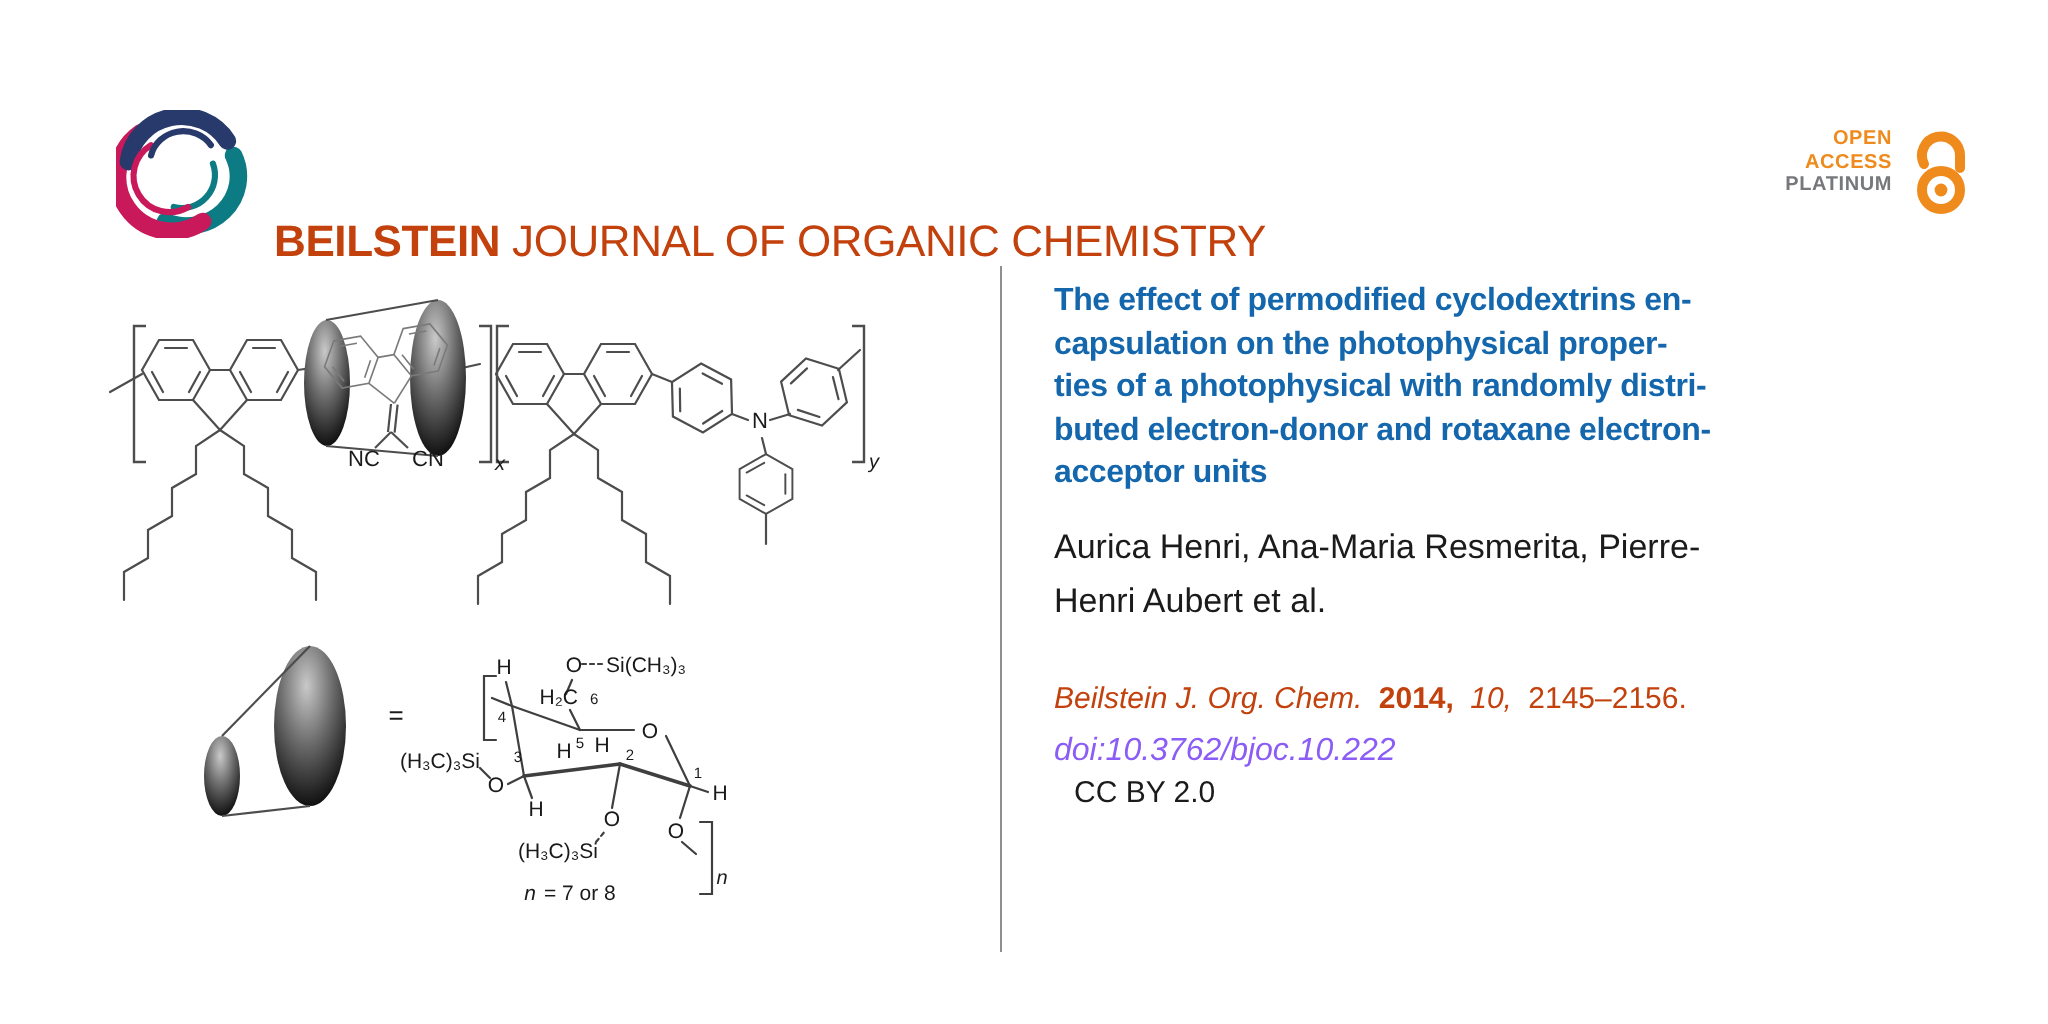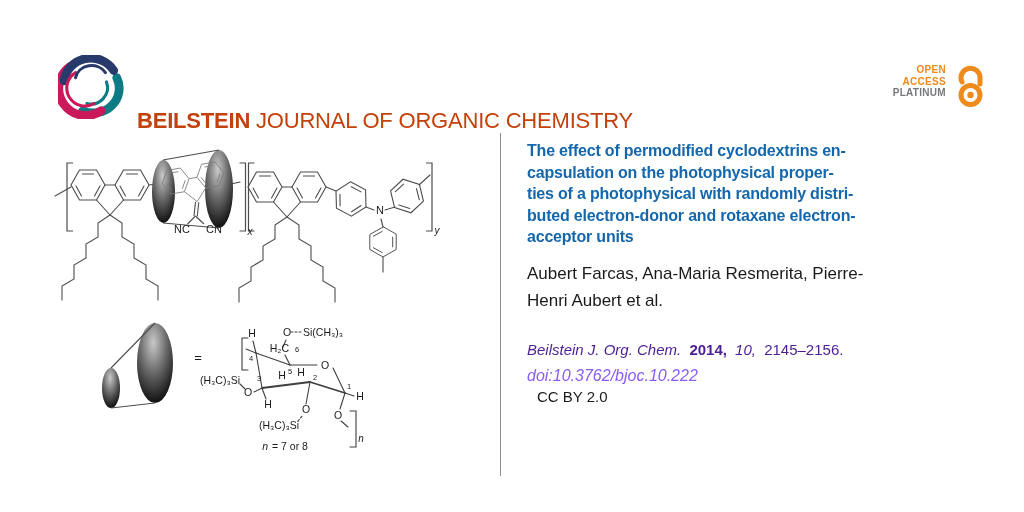--- a/index.html
+++ b/index.html
@@ -12,21 +12,21 @@
   .oa-text{right:78px;top:64px;text-align:right;font-size:10px;font-weight:bold;line-height:11.5px;letter-spacing:0.3px;}
   .oa-text .orange{color:#ef8a1c;}
   .oa-text .gray{color:#77787b;}
   
   .divider{left:500px;top:133px;width:1px;height:343px;background:#8f8f8f;}
   .title{left:527px;top:140px;width:485px;font-size:16px;font-weight:bold;color:#1467ac;
          line-height:21.5px;letter-spacing:-0.2px;}
   .title div{white-space:nowrap;}
   .authors{left:527px;top:260px;font-size:17px;color:#1b1b1b;line-height:27px;}
   .authors div{white-space:nowrap;}
-  .citation{left:527px;top:341px;font-size:15px;color:#4c1d95;white-space:nowrap;}
+  .citation{left:527px;top:341px;font-size:15px;color:#c2410c;white-space:nowrap;}
   .citation .it{font-style:italic;margin-right:4px;}
   .citation .bd{font-weight:bold;margin-right:4px;}
   .citation .pg{margin-right:0;}
   .doi{left:527px;top:367px;font-size:16px;color:#8b5cf6;white-space:nowrap;font-style:italic;}
   .license{left:527px;top:388px;font-size:15px;color:#1b1b1b;white-space:nowrap;margin-left:10px;}
 </style>
 </head>
 <body>
 
 <svg class="abs" style="left:58px;top:55px" width="66" height="64" viewBox="0 0 64 60">
@@ -194,21 +194,21 @@
 
 <div class="abs title">
   <div>The effect of permodified cyclodextrins en-</div>
   <div>capsulation on the photophysical proper-</div>
   <div>ties of a photophysical with randomly distri-</div>
   <div>buted electron-donor and rotaxane electron-</div>
   <div>acceptor units</div>
 </div>
 
 <div class="abs authors">
-  <div>Aubert Farcas, Ana-Maria Resmerita, Pierre-</div>
+  <div>Aurica Henri, Ana-Maria Resmerita, Pierre-</div>
   <div>Henri Aubert et al.</div>
 </div>
 
 <div class="abs citation">
   <span class="it">Beilstein J. Org. Chem.</span>
   <span class="bd">2014,</span>
   <span class="it">10,</span>
   <span class="pg">2145–2156.</span>
 </div>
 

